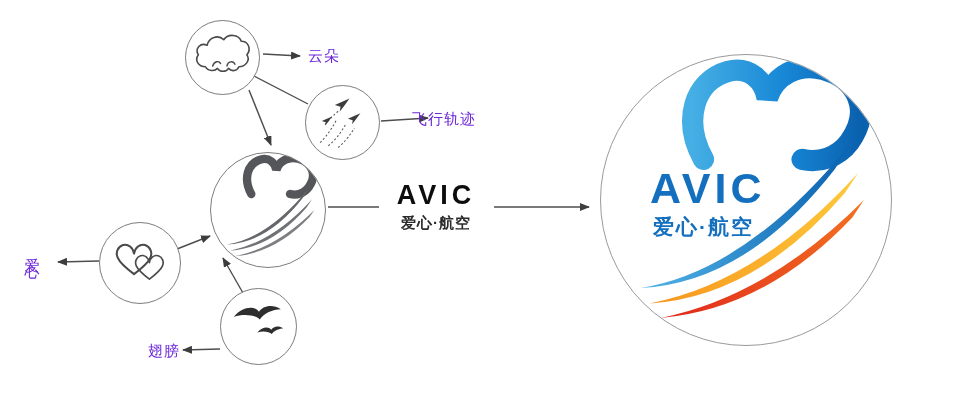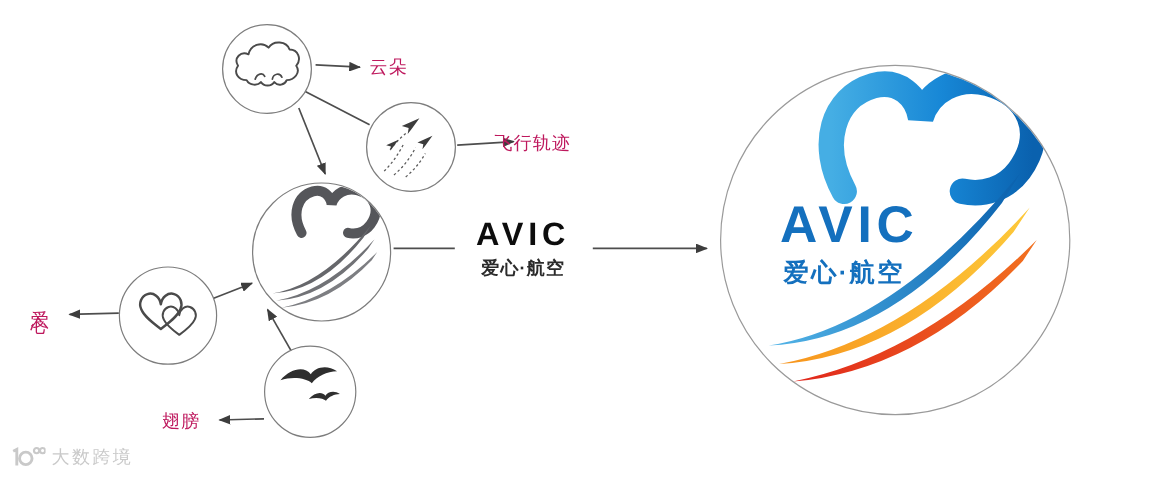--- a/index.html
+++ b/index.html
@@ -13,25 +13,25 @@
     background:#fff;display:flex;align-items:center;justify-content:center;
     box-sizing:border-box;z-index:1;overflow:hidden;
   }
   .cloud-circle{left:185px;top:20px;width:75px;height:75px;}
   .plane-circle{left:305px;top:85px;width:75px;height:75px;}
   .main-circle{left:210px;top:152px;width:116px;height:116px;}
   .hearts-circle{left:99px;top:222px;width:82px;height:82px;}
   .birds-circle{left:220px;top:288px;width:77px;height:77px;}
   .big-circle{left:600px;top:54px;width:292px;height:292px;border-color:#9a9a9a;display:block;}
   .artwork{position:absolute;left:0;top:0;width:100%;height:100%;}
-  .lbl{position:absolute;color:#be185d;font-size:15px;letter-spacing:1px;z-index:2;white-space:nowrap;}
+  .lbl{position:absolute;color:#6d28d9;font-size:15px;letter-spacing:1px;z-index:2;white-space:nowrap;}
   .lbl-cloud{left:308px;top:47px;}
   .lbl-flight{left:412px;top:110px;}
   .lbl-heart{left:22px;top:246px;writing-mode:vertical-rl;letter-spacing:5px;}
-  .lbl-wings{left:135px;top:342px;font-family:Liberation Serif, serif;}
+  .lbl-wings{left:148px;top:342px;font-family:Liberation Serif, serif;}
   .center-text{position:absolute;left:381px;top:180px;width:110px;text-align:center;z-index:2;}
   .center-brand{font-size:27px;font-weight:800;letter-spacing:4px;color:#0d0d0d;}
   .center-tagline{font-size:15px;font-weight:700;letter-spacing:1px;color:#2b2b2b;margin-top:3px;}
   .logo-brand{position:absolute;left:49px;top:109px;font-size:43px;font-weight:800;letter-spacing:4px;color:#1470be;z-index:2;}
   .logo-tagline{position:absolute;left:52px;top:158px;font-size:21px;font-weight:700;letter-spacing:2px;color:#1470be;z-index:2;}
   .watermark{position:absolute;left:8px;top:371px;display:flex;align-items:center;gap:5px;z-index:2;}
   .watermark span{color:#c9c9c9;font-size:15px;letter-spacing:2px;}
 </style>
 </head>
 <body>
@@ -143,25 +143,14 @@
       </defs>
       <path d="M106,108 C84,68 96,27 131,17 C153,11 169,26 172,45 C179,21 204,8 230,15 C265,25 281,57 257,90 C245,106 226,112 208,108" fill="none" stroke="url(#gHeart)" stroke-width="22" stroke-linecap="round"></path>
       <path d="M41,241 Q150,224 258,92 L242,118 Q150,236 41,241 Z" fill="url(#gB)"></path>
       <path d="M50,257 Q162,236 266,122 L252,143 Q160,250 50,257 Z" fill="url(#gO)"></path>
       <path d="M62,272 Q172,250 272,150 L260,168 Q170,263 62,272 Z" fill="url(#gR)"></path>
     </svg>
     <div class="logo-brand">AVIC</div>
     <div class="logo-tagline">爱心·航空</div>
   </div>
 
-  <div class="watermark">
-    <svg width="30" height="20" viewBox="0 0 30 20">
-      <g fill="none" stroke="#c9c9c9">
-        <path d="M3,5 L6,3.5 L6,17" stroke-width="2.4"></path>
-        <circle cx="13.5" cy="11" r="5.2" stroke-width="2.4"></circle>
-        <circle cx="22.5" cy="4.5" r="2.2" stroke-width="1.8"></circle>
-        <circle cx="27.5" cy="4.5" r="2.2" stroke-width="1.8"></circle>
-      </g>
-    </svg>
-    <span>大数跨境</span>
-  </div>
 
 </div>
 
 </body></html>

